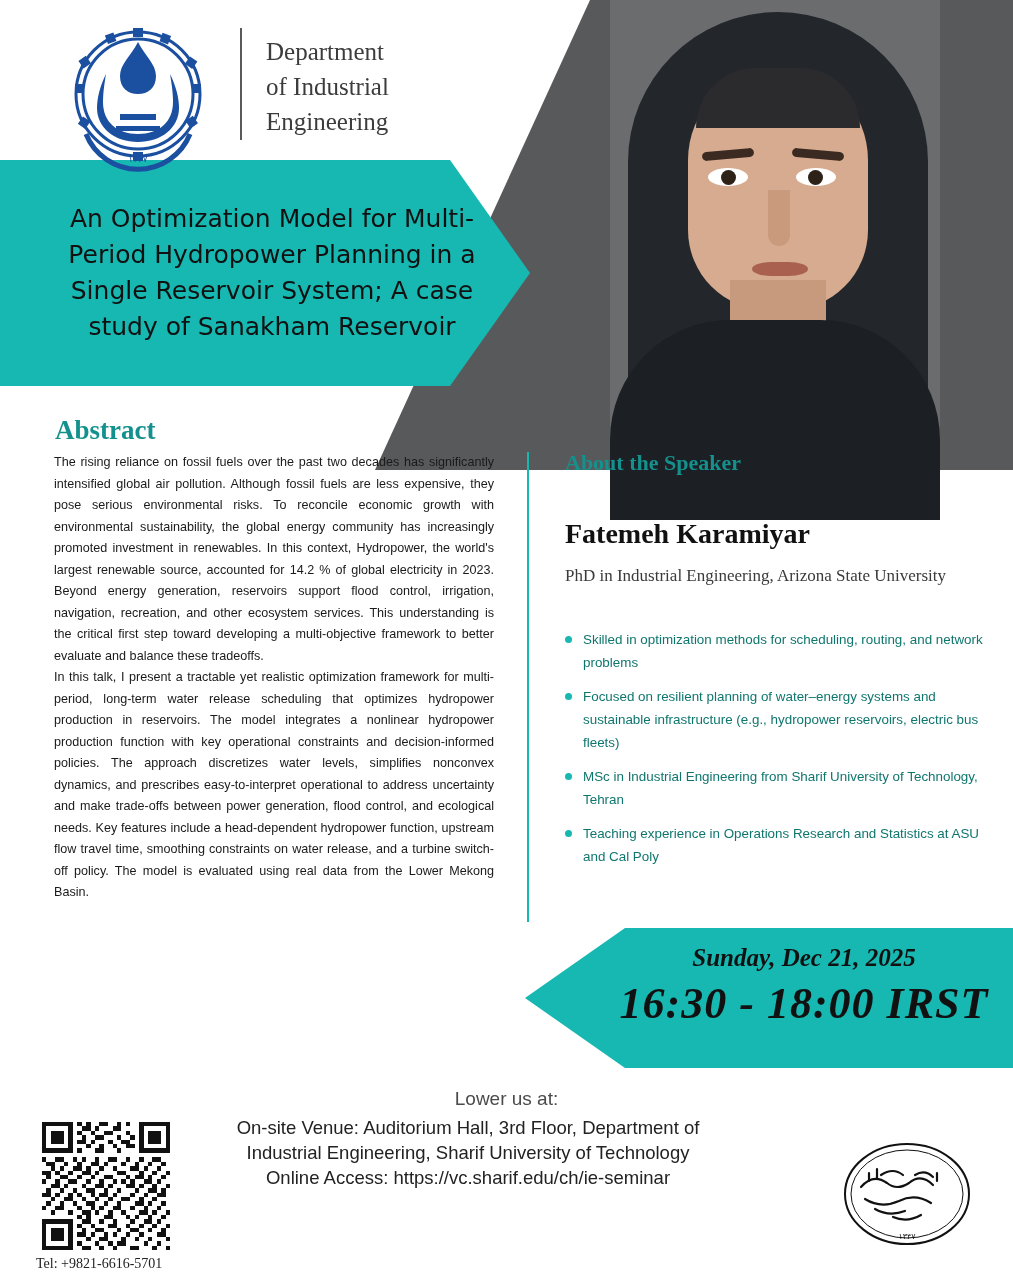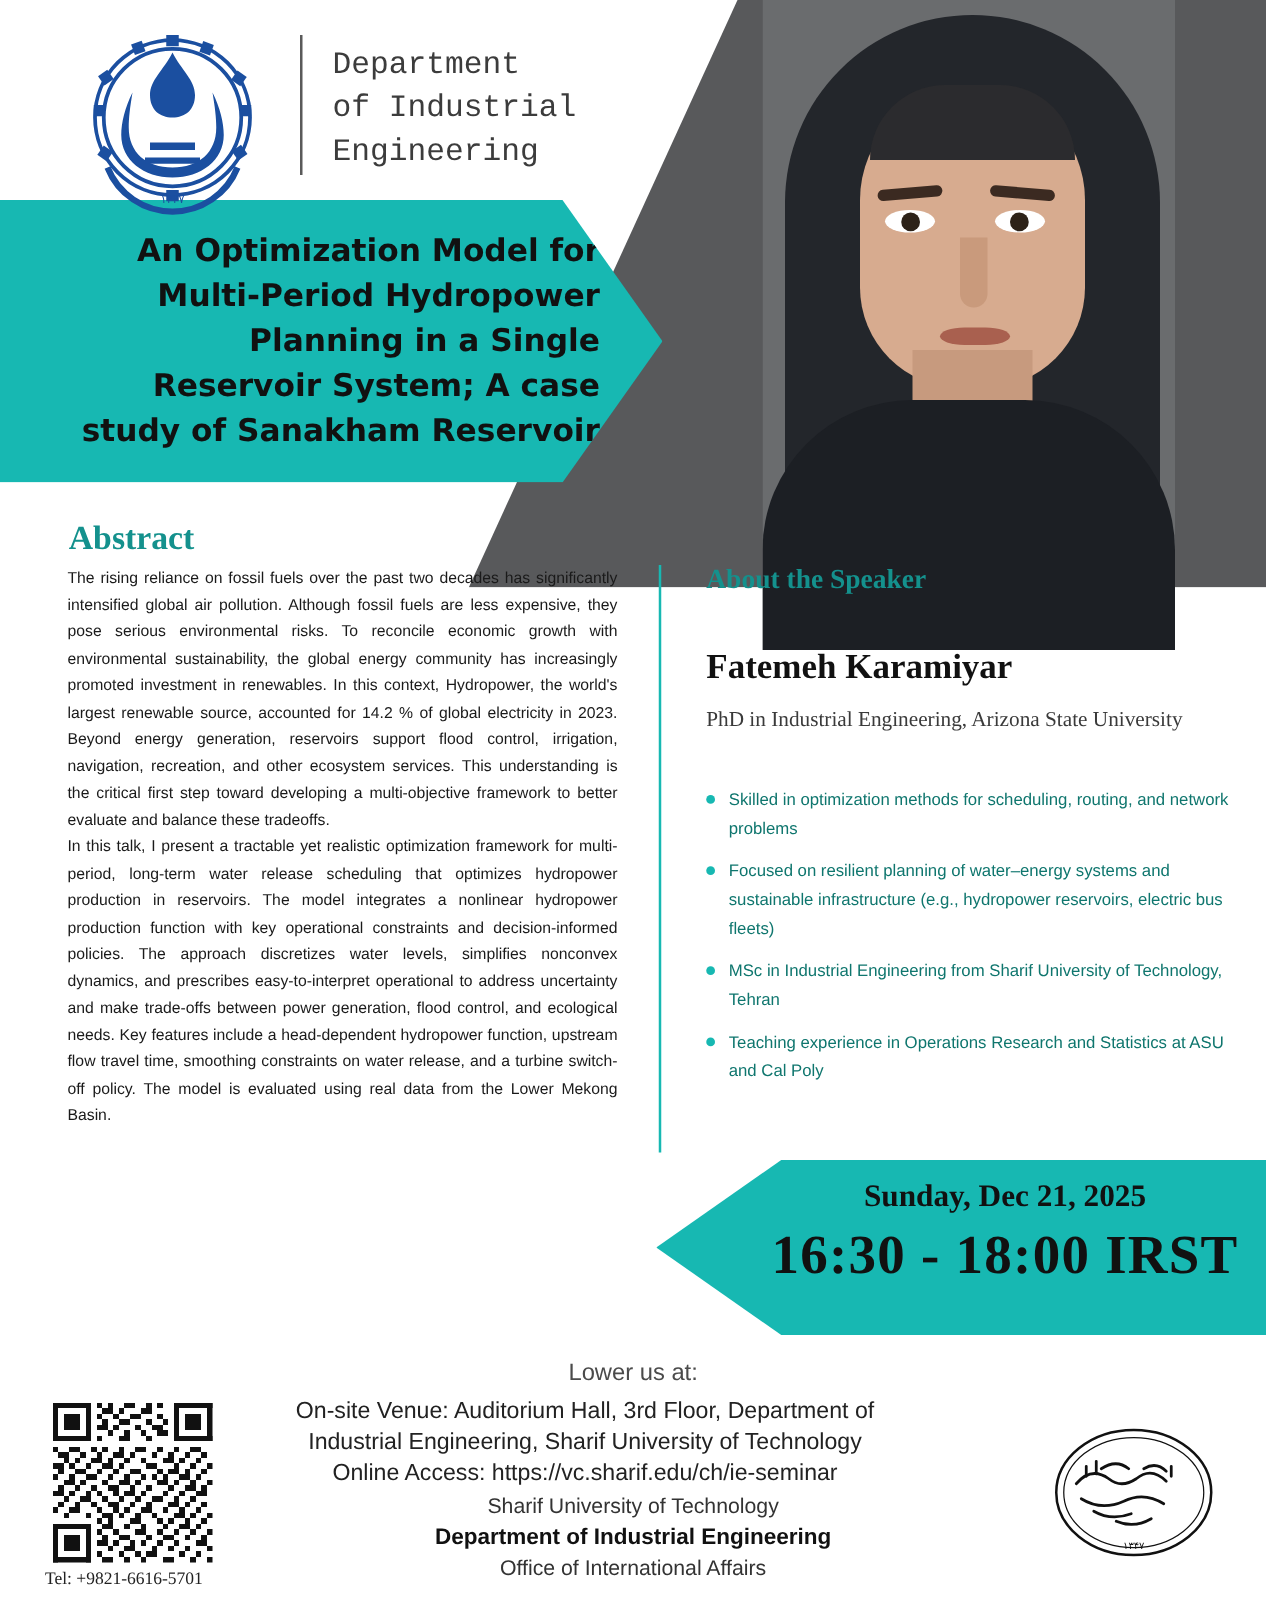--- a/index.html
+++ b/index.html
@@ -121,23 +121,23 @@
     top: 160px; left: 0;
     width: 530px; height: 226px;
     background: #17b8b2;
     clip-path: polygon(0 0, 450px 0, 530px 113px, 450px 226px, 0 226px);
     z-index: 5;
     display: flex; align-items: center; justify-content: center;
   }
   .title-text {
     width: 430px;
     padding-left: 14px;
-    text-align: right;
+    text-align: center;
     color: #111;
-    font-weight: bold;
+    font-weight: normal;
     font-size: 25px;
     line-height: 36px;
     font-family: "DejaVu Sans", sans-serif;
   }
 
   
   .logo {
     position: absolute;
     top: 22px; left: 58px;
     width: 160px; height: 150px;
@@ -150,21 +150,21 @@
     background: #5a5a5a;
     z-index: 6;
   }
   .dept-text {
     position: absolute;
     top: 34px; left: 266px;
     z-index: 6;
     color: #3c3c3c;
     font-size: 25px;
     line-height: 35px;
-    font-family: Liberation Mono, monospace;
+    font-family: Liberation Serif, serif;
   }
 
   
   .abstract-head {
     position: absolute;
     top: 415px; left: 55px;
     font-family: "Liberation Serif", serif;
     font-weight: bold;
     font-size: 27px;
     color: #14918d;
@@ -246,20 +246,21 @@
   
   .date-banner {
     position: absolute;
     top: 928px; left: 525px;
     width: 488px; height: 140px;
     background: #17b8b2;
     clip-path: polygon(100px 0, 488px 0, 488px 140px, 100px 140px, 0 70px);
     z-index: 5;
     text-align: center;
     padding-top: 16px;
+    font-style: italic;
   }
   .date-line1 {
     font-family: "Liberation Serif", serif;
     font-weight: bold;
     font-size: 25px;
     color: #111;
     padding-left: 70px;
   }
   .date-line2 {
     font-family: "Liberation Serif", serif;
@@ -425,25 +426,20 @@
   <div class="date-banner">
     <div class="date-line1">Sunday, Dec 21, 2025</div>
     <div class="date-line2">16:30 - 18:00   IRST</div>
   </div>
 
   <div class="join-at">Lower us at:</div>
   <div class="venue">
     <div>On-site Venue: Auditorium Hall, 3rd Floor, Department of</div>
     <div>Industrial Engineering, Sharif University of Technology</div>
     <div>Online Access: https://vc.sharif.edu/ch/ie-seminar</div>
-  </div>
-  <div class="org-block">
-    <div>Sharif University of Technology</div>
-    <div class="bold">Department of Industrial Engineering</div>
-    <div>Office of International Affairs</div>
   </div>
 
   <div class="qr">
     <svg viewBox="0 0 29 29" width="128" height="128" shape-rendering="crispEdges">
       <rect width="29" height="29" fill="#fff"></rect>
       <g fill="#111">
         <rect x="0" y="0" width="7" height="1"></rect>
           <rect x="0" y="6" width="7" height="1"></rect>
         <rect x="0" y="0" width="1" height="7"></rect>
           <rect x="6" y="0" width="1" height="7"></rect>

